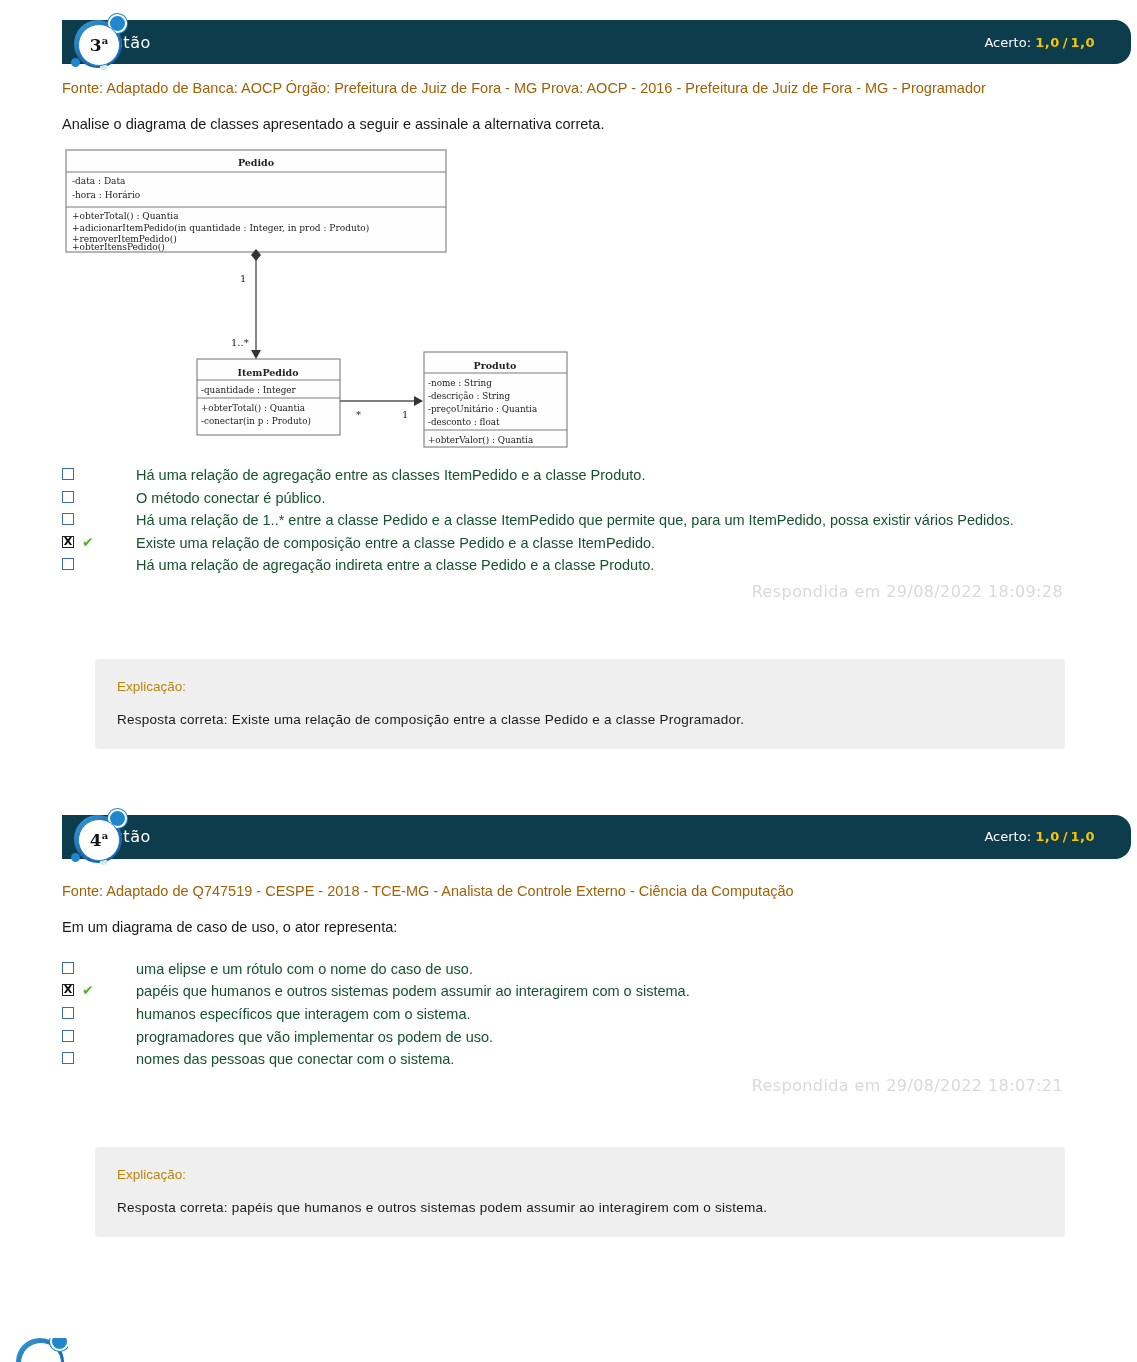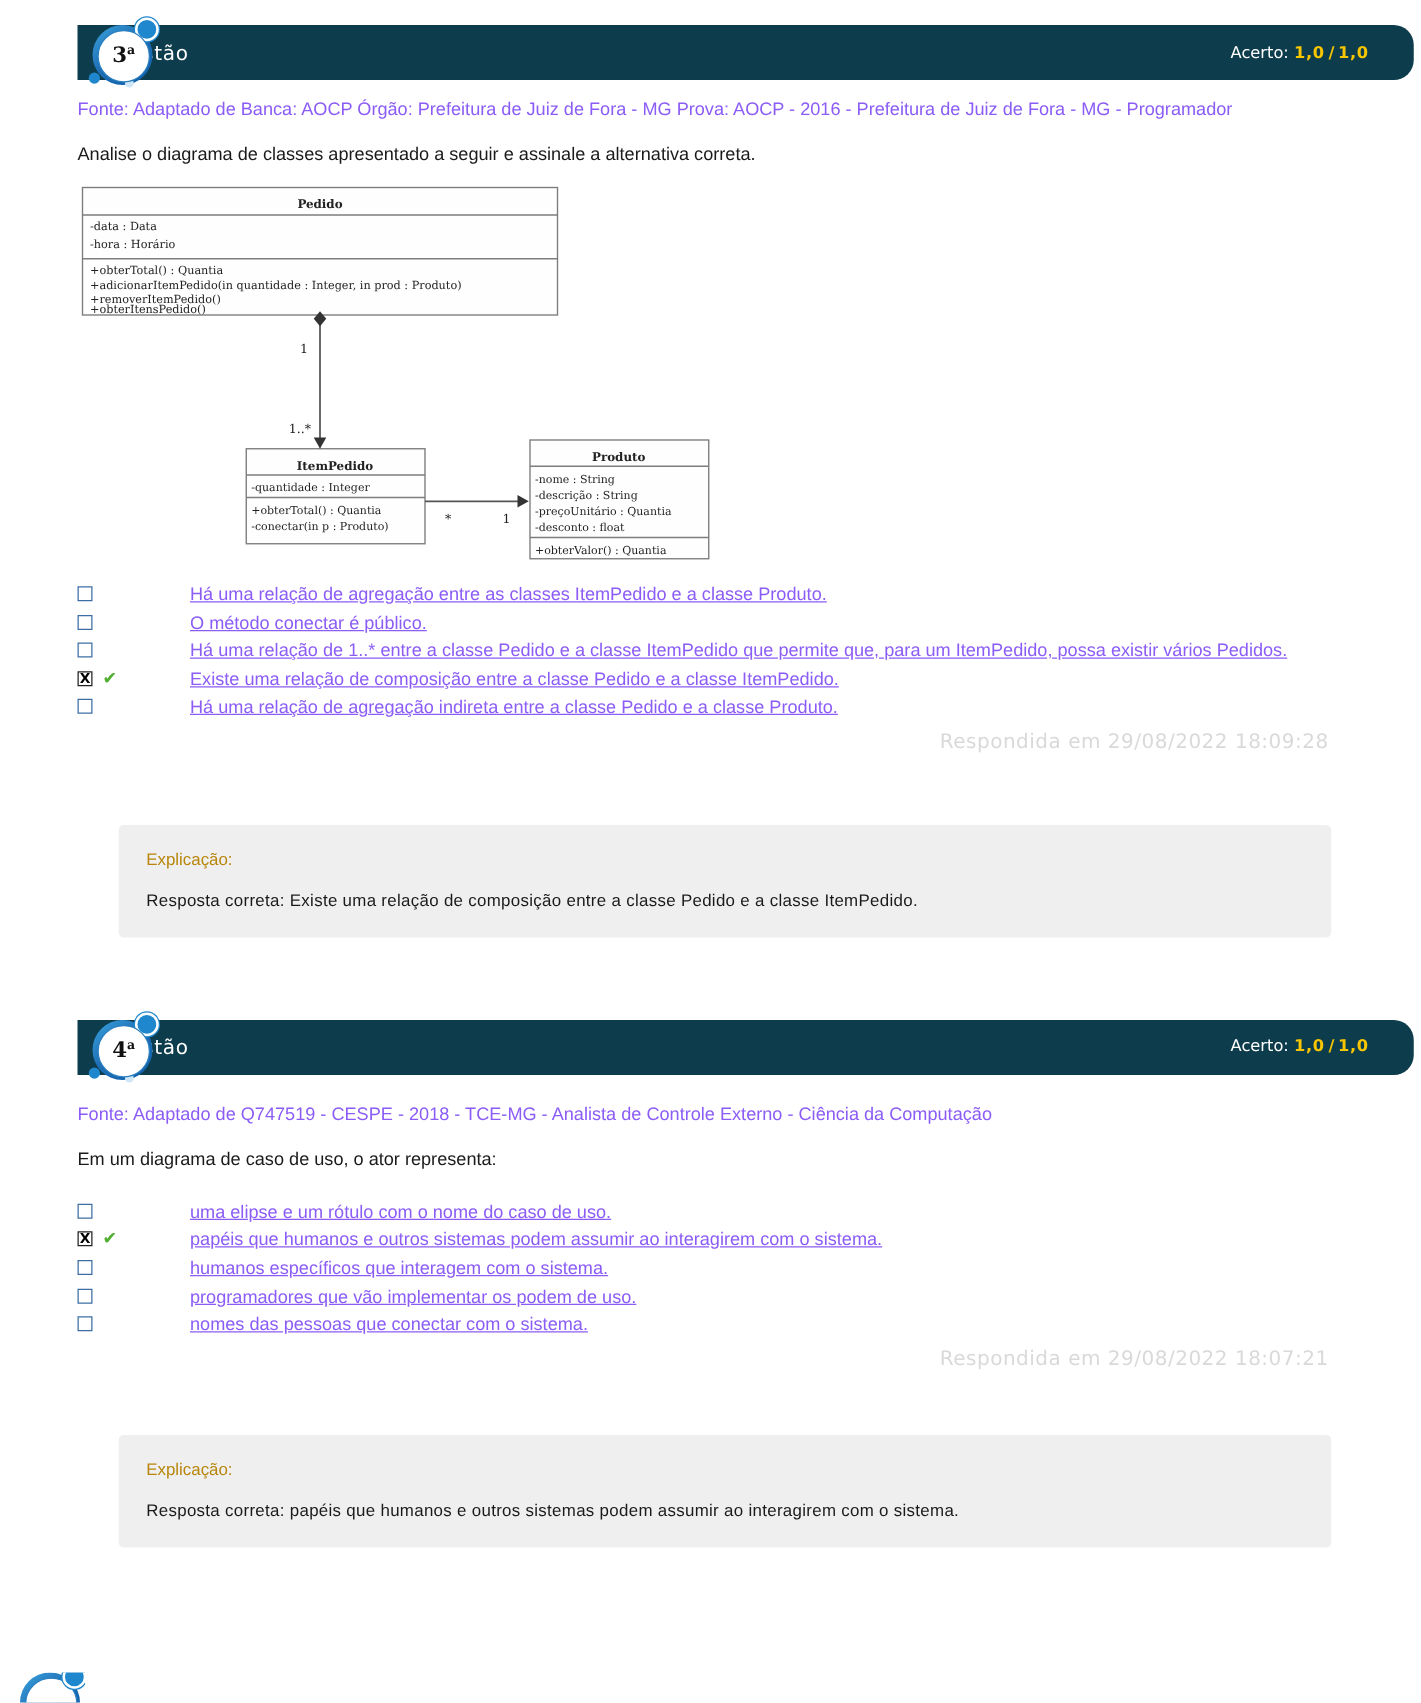--- a/index.html
+++ b/index.html
@@ -104,21 +104,21 @@
     width: 7px; height: 7px; border-radius: 50%;
     background: #cfe6f6;
   }
 
   
   .q-body { padding: 14px 60px 0 62px; }
 
   .q-source {
     font-size: 14.5px;
     line-height: 1.38;
-    color: #8b5cf6;
+    color: #a16207;
     max-width: 1010px;
     margin-bottom: 18px;
   }
   .q-statement {
     font-size: 14.5px;
     color: #1a1a1a;
     margin-bottom: 14px;
   }
 
   
@@ -160,24 +160,23 @@
     margin-left: 4px;
     color: #52b030;
     font-size: 14px;
     line-height: 14px;
     font-family: "DejaVu Sans", sans-serif;
   }
   .opt-tick.blank { color: transparent; }
   .opt-text {
     font-size: 14.5px;
     line-height: 1.42;
-    color: #8b5cf6;
+    color: #14532d;
     max-width: 930px;
-    margin-left: 48px;
-    text-decoration: underline;
+    margin-left: 32px;
   }
 
   .answered-at {
     text-align: right;
     font-size: 16px;
     color: #d9d9d9;
     font-family: "DejaVu Sans", sans-serif;
     letter-spacing: 0.4px;
     padding-right: 14px;
     margin-top: 6px;
@@ -313,21 +312,21 @@
         <div class="opt-tick blank"></div>
         <div class="opt-text">Há uma relação de agregação indireta entre a classe Pedido e a classe Produto.</div>
       </div>
     </div>
 
     <div class="answered-at">Respondida em 29/08/2022 18:09:28</div>
   </div>
 
   <div class="explanation">
     <div class="explanation-title">Explicação:</div>
-    <div class="explanation-text">Resposta correta: Existe uma relação de composição entre a classe Pedido e a classe ItemPedido.</div>
+    <div class="explanation-text">Resposta correta: Existe uma relação de composição entre a classe Pedido e a classe Programador.</div>
   </div>
 </div>
 
 <div class="question-block" style="padding-top:66px;">
 
   <div class="q-header">
     <div class="q-badge">
       <div class="ring-outer"></div>
       <div class="dot-a"></div>
       <div class="dot-b"></div>

